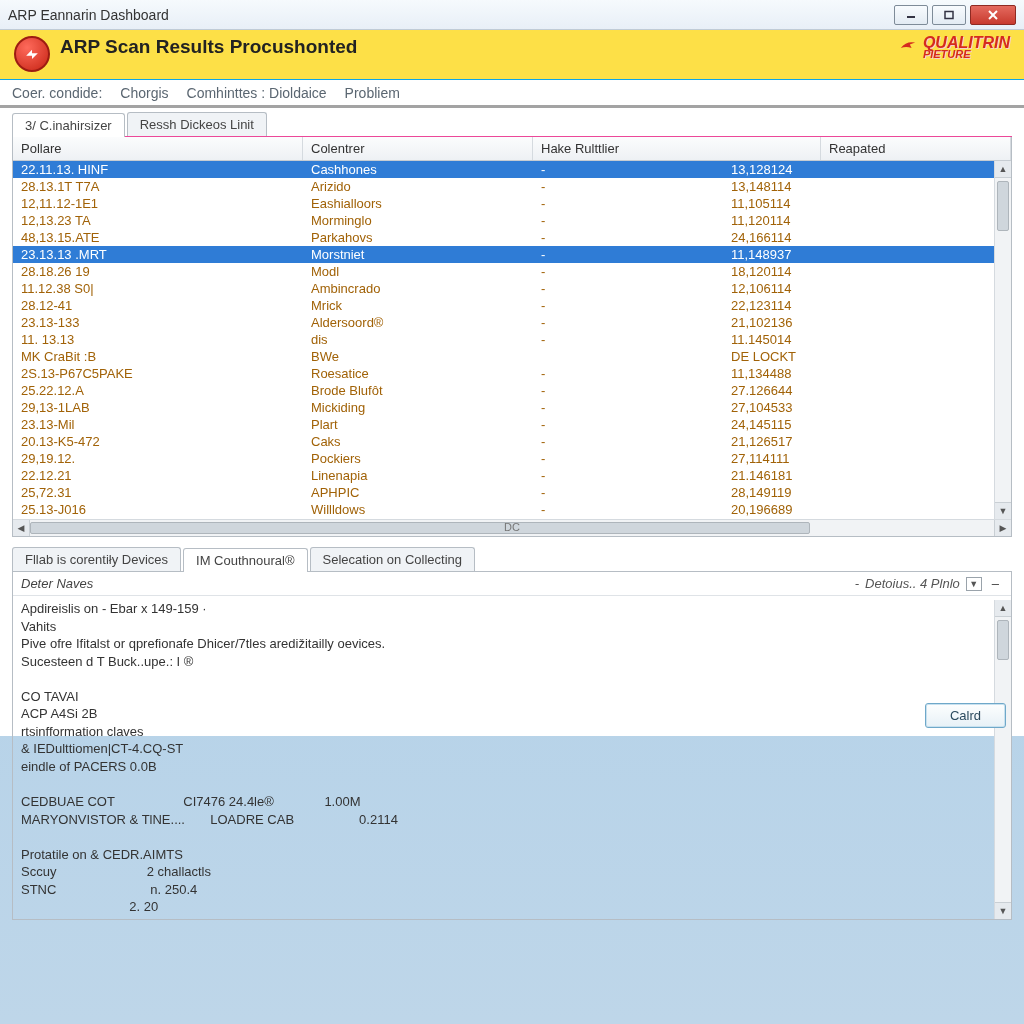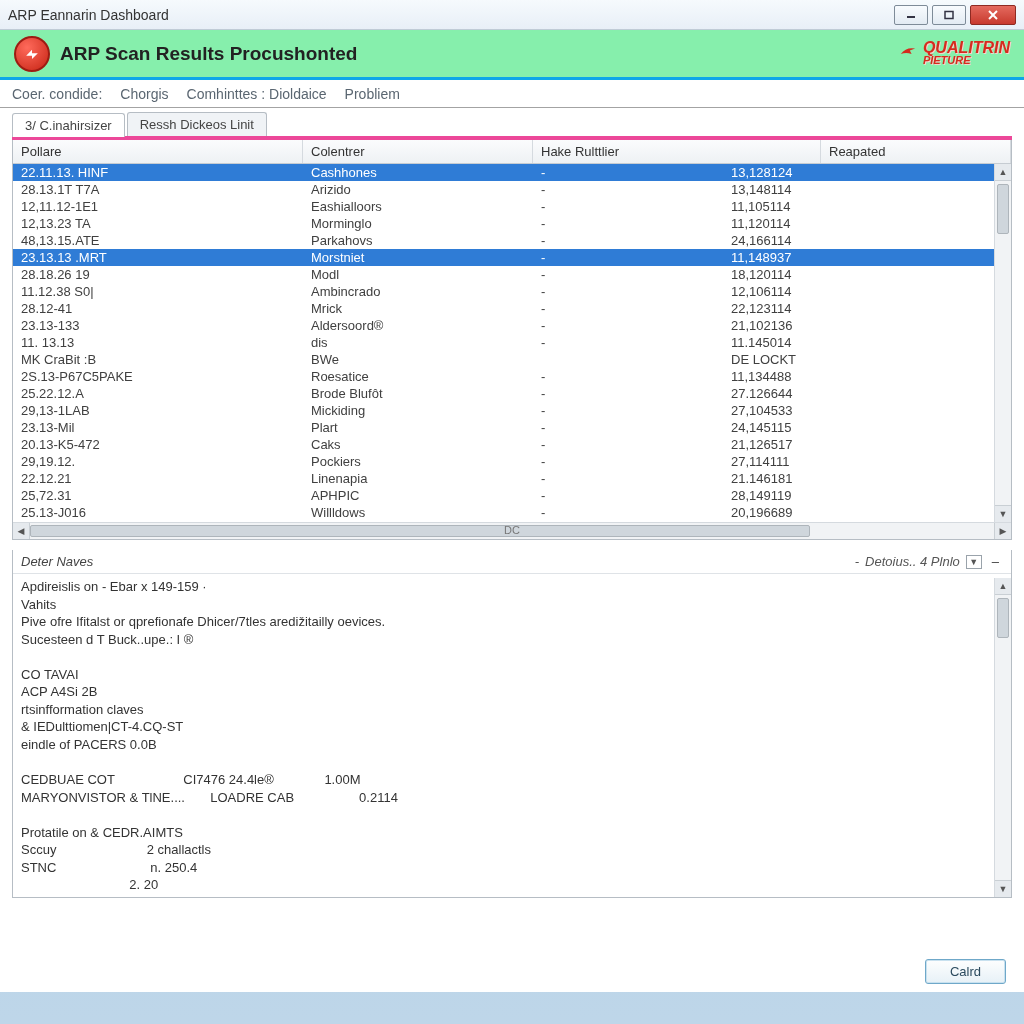--- a/index.html
+++ b/index.html
@@ -1,56 +1,56 @@
 <!DOCTYPE html>
 <html><head>
 <meta charset="utf-8">
 <style>
   * { box-sizing: border-box; margin: 0; padding: 0; }
   html, body { width: 1024px; height: 1024px; overflow: hidden; font-family: "Segoe UI", Tahoma, sans-serif; font-size: 13px; background: linear-gradient(to bottom, #a9cde8 0%, #bed6e9 100%); }
   
   
-  .window { position: relative; width: 1024px; height: 992px; background: #fff; }
+  .window { position: relative; width: 1024px; height: 736px; background: #fff; }
   .titlebar { height: 30px; background: linear-gradient(to bottom, #f6fafd 0%, #e8eff7 100%); border-bottom: 1px solid #c0cbd6; display: flex; align-items: center; padding: 0 8px; }
   .titlebar-text { font-size: 14px; color: #333; flex: 1; }
   .titlebar-buttons { display: flex; gap: 4px; }
   .tbtn { width: 34px; height: 20px; border: 1px solid #7e8b98; border-radius: 2px; background: linear-gradient(to bottom, #f8fbfe, #e3ebf3); display:flex; align-items:center; justify-content:center; cursor:pointer; }
   .tbtn.close { width: 46px; background: linear-gradient(to bottom, #e46a5f, #c83a2e); border-color:#8e2a22; }
   .tbtn svg { width: 12px; height: 10px; }
   
   
-  .banner { height: 50px; display: flex; align-items: center; padding: 6px 14px; border-bottom: 3px solid #0ea5e9; background:#86efac; }
+  .banner { height: 50px; display: flex; align-items: flex-start; padding: 6px 14px; border-bottom: 1px solid #0ea5e9; background:#fde047; }
   .logo-circle { width: 36px; height: 36px; border-radius: 50%; background: radial-gradient(circle at 35% 30%, #ff6a5b, #c62414); border:2px solid #9d1c12; display:flex;align-items:center;justify-content:center; margin-right:10px;}
   .logo-circle svg { width:20px; height:20px; }
   .banner-title { font-size: 19px; font-weight: bold; color:#222; flex:1;}
   .brand-logo { font-style: italic; font-weight: bold; color:#d52b1e; font-size:16px; text-shadow: 1px 1px 0 #f6d1cd; display:flex; align-items:center;}
   .brand-logo svg { width:22px; height:18px; margin-right:4px;}
   
   
-  .menubar { height: 28px; display:flex; align-items:center; padding: 0 12px; gap: 18px; border-bottom: 1px solid #a3a3a3; color:#5a6671; font-size:14px;}
+  .menubar { height: 28px; display:flex; align-items:center; padding: 0 12px; gap: 18px; border-bottom: 3px solid #a3a3a3; color:#5a6671; font-size:14px;}
   .menubar span { cursor:pointer; }
   
   
   .content { padding: 4px 12px 0 12px; }
   
   
-  .tab-row { display:flex; border-bottom:4px solid #ec4899; }
+  .tab-row { display:flex; border-bottom:1px solid #ec4899; }
   .tab { padding: 4px 12px; border:1px solid #b6bdc4; border-bottom:none; background:#f0f3f6; margin-right:2px; border-radius:3px 3px 0 0; font-size:13px; cursor:pointer; color:#444;}
   .tab.active { background:#fff; position:relative; top:1px;}
   
   
   .table-wrap { border:1px solid #b6bdc4; border-top:none; height: 400px; display:flex; flex-direction:column; }
   .thead { display:flex; background:linear-gradient(to bottom,#fbfcfd,#eef1f4); border-bottom:1px solid #c6ccd2; }
   .thead .th { padding:4px 8px; border-right:1px solid #d5dadf; font-size:13px; color:#333; }
   .th.c1 { width: 290px; }
   .th.c2 { width: 230px; }
   .th.c3 { width: 190px; }
   .th.c4 { flex:1; }
   .tbody { flex:1; overflow:hidden; position:relative; }
-  .tr { display:flex; font-size:13px; color:#404040; }
+  .tr { display:flex; font-size:13px; color:#a16207; }
   .tr.sel { background:#2f7cd6; color:#fff; }
   .td { padding:1px 8px; white-space:nowrap; overflow:hidden; }
   .td.c1 { width: 290px; }
   .td.c2 { width: 230px; }
   .td.c3 { width: 190px; }
   .td.c4 { flex:1; }
   .vscroll { position:absolute; right:0; top:0; bottom:0; width:17px; background:#f1f3f5; border-left:1px solid #d5dadf; }
   .vscroll .up, .vscroll .down { height:17px; background:#e6eaee; border-bottom:1px solid #c9cfd4; display:flex;align-items:center;justify-content:center; cursor:pointer;}
   .vscroll .down { position:absolute; bottom:0; left:0; right:0; border-top:1px solid #c9cfd4; border-bottom:none;}
   .vscroll .thumb { position:absolute; left:2px; right:2px; top:20px; height:50px; background:#cfd6dc; border:1px solid #aeb5bb; border-radius:2px;}
@@ -303,20 +303,25 @@
             <span class="lbl">DC</span>
           </div>
         <div class="right">
             <span class="arrow">▶</span>
           </div>
       </div>
     </div>
 
     <div class="gap"></div>
 
+    <div class="lower-tab-row">
+      <div class="tab">Fllab is corentiły Devices</div>
+      <div class="tab active">IM Couthnoural®</div>
+      <div class="tab">Selecation on Collecting</div>
+    </div>
 
     <div class="details">
       <div class="details-head">
         <span class="dh-title">Deter Naves</span>
         <div class="dh-right">
           <span>-</span>
           <span>Detoius.. 4 Plnlo</span>
           <div class="dd">
               <span class="arrow">▼</span>
             </div>

